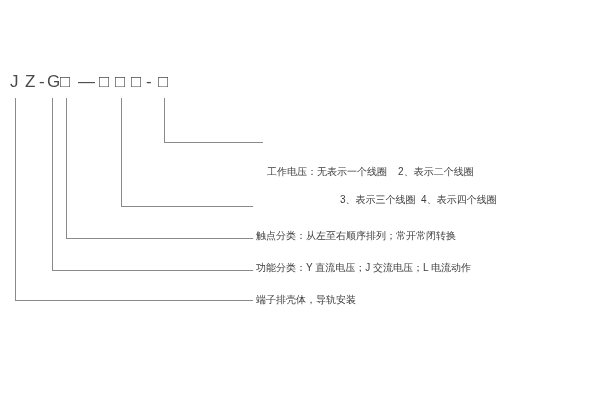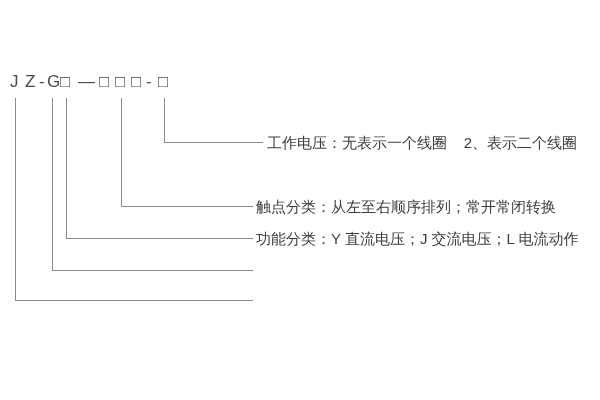--- a/index.html
+++ b/index.html
@@ -12,22 +12,22 @@
   .code-char{
     position:absolute;top:72px;font-size:17px;font-weight:400;
     color:#4a4a4a;letter-spacing:0;line-height:20px;
   }
   .leader{
     position:absolute;
     border-left:1px solid #8a8a8a;
     border-bottom:1px solid #8a8a8a;
   }
   .callout-label{
-    position:absolute;font-size:15px;color:#3d3d3d;
-    white-space:pre;line-height:15px;
+    position:absolute;font-size:10px;color:#3d3d3d;
+    white-space:pre;line-height:15px;margin-top:29px;
   }
 </style>
 </head>
 <body>
 
 <div class="canvas">
 
   <div>
     <span class="code-char" style="left:10px">J</span>
     <span class="code-char" style="left:25px">Z</span>
@@ -42,16 +42,18 @@
     <span class="code-char" style="left:158px">□</span>
   </div>
 
   <div class="leader" style="left:15px;  top:98px; height:202px; width:237px;"></div>
   <div class="leader" style="left:52px;  top:98px; height:172px; width:200px;"></div>
   <div class="leader" style="left:66px;  top:98px; height:140px; width:186px;"></div>
   <div class="leader" style="left:121px; top:98px; height:108px; width:131px;"></div>
   <div class="leader" style="left:164px; top:98px; height:44px;  width:98px;"></div>
 
   <div class="callout-label" style="left:267px; top:135px;">工作电压：无表示一个线圈    2、表示二个线圈</div>
+  <div class="callout-label" style="left:340px; top:163px;">3、表示三个线圈  4、表示四个线圈</div>
   <div class="callout-label" style="left:256px; top:231px;">功能分类：Y 直流电压；J 交流电压；L 电流动作</div>
   <div class="callout-label" style="left:256px; top:199px;">触点分类：从左至右顺序排列；常开常闭转换</div>
+  <div class="callout-label" style="left:256px; top:263px;">端子排壳体，导轨安装</div>
 
 </div>
 
 </body></html>

